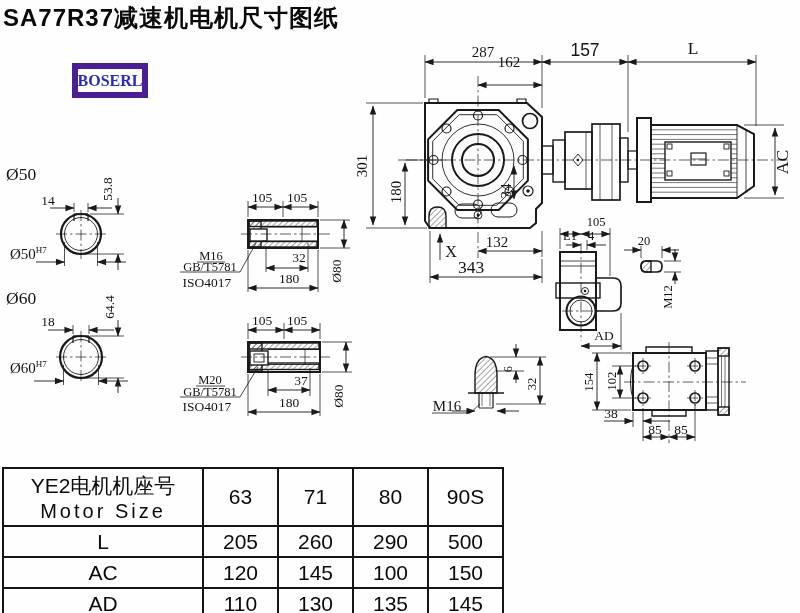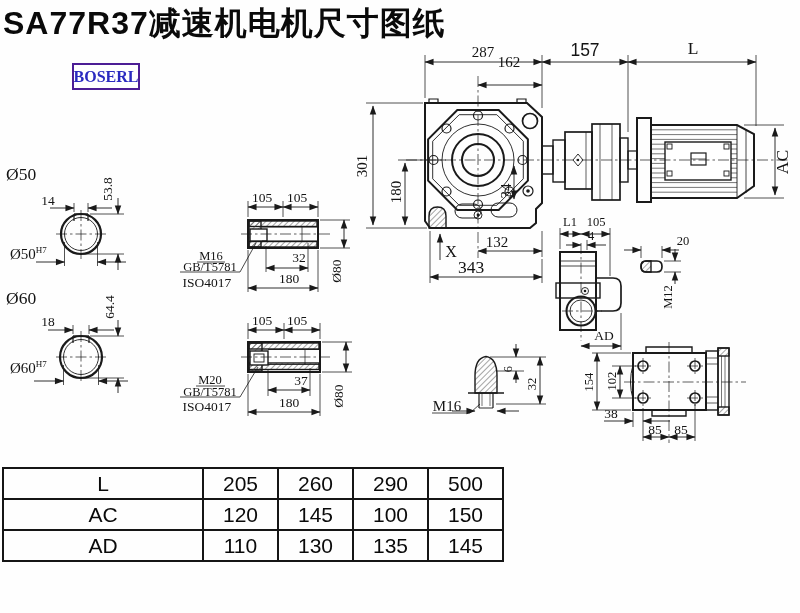--- a/index.html
+++ b/index.html
@@ -5,22 +5,22 @@
   html,body{margin:0;padding:0;background:#fff;}
   .stage{position:relative;width:800px;height:613px;background:#fefefe;overflow:hidden;
          font-family:"Liberation Serif",serif;color:#111;}
   .lb{position:absolute;white-space:nowrap;color:#141414;line-height:1;}
   .ctr{transform:translate(-50%,-50%);}
   .rot{transform:translate(-50%,-50%) rotate(-90deg);}.f12{font-size:12.5px}.f13{font-size:13.5px}
   .f15{font-size:15px}.f16{font-size:16px}.f17{font-size:17.5px}
   .bold{font-weight:normal}
   .sans{font-family:"Liberation Sans",sans-serif}
   .title{position:absolute;left:3px;top:2px;font-family:"Liberation Sans",sans-serif;
-         font-weight:bold;font-size:32px;letter-spacing:1px;color:#0a0a0a;}
-  .logo{position:absolute;left:72px;top:63px;width:64px;height:23px;border:2px solid #4c1d95;
+         font-weight:bold;font-size:24px;letter-spacing:1px;color:#0a0a0a;}
+  .logo{position:absolute;left:72px;top:63px;width:64px;height:23px;border:6px solid #4c1d95;
         background:#fff;display:flex;align-items:center;justify-content:center;
         font-family:"Liberation Serif",serif;font-weight:bold;font-size:16px;color:#2a2ac0;}
   sup{font-size:9px;vertical-align:super;}
   svg{position:absolute;left:0;top:0;}
   .s06{stroke:#1a1a1a;stroke-width:.6;fill:none}
   .s07{stroke:#1a1a1a;stroke-width:.7;fill:none}
   .s08{stroke:#1a1a1a;stroke-width:.8;fill:none}
   .s09{stroke:#1a1a1a;stroke-width:.9;fill:none}
   .s1{stroke:#1a1a1a;stroke-width:1;fill:none}
   .s12{stroke:#1a1a1a;stroke-width:1.2;fill:none}
@@ -396,26 +396,26 @@
 
   <span class="lb ctr f13" style="left:262px;top:321px">105</span>
   <span class="lb ctr f13" style="left:297px;top:321px">105</span>
   <span class="lb ctr f12 bold" style="left:210px;top:380px">M20</span>
   <span class="lb ctr f12" style="left:210px;top:392px">GB/T5781</span>
   <span class="lb ctr f13" style="left:207px;top:407px">ISO4017</span>
   <span class="lb ctr f13" style="left:301px;top:381px">37</span>
   <span class="lb ctr f13" style="left:289px;top:403px">180</span>
   <span class="lb rot f13" style="left:339px;top:396px">Ø80</span>
 
-  <span class="lb ctr f12" style="left:570px;top:222px">L1</span>
+  <span class="lb ctr f12" style="left:570px;top:236px">L1</span>
   <span class="lb ctr f12" style="left:596px;top:222px">105</span>
   <span class="lb ctr f12" style="left:591px;top:236px">4</span>
   <span class="lb ctr f13" style="left:604px;top:336px">AD</span>
 
-  <span class="lb ctr f12" style="left:683px;top:241px">20</span>
+  <span class="lb ctr f12" style="left:644px;top:241px">20</span>
   <span class="lb rot f12" style="left:668px;top:297px">M12</span>
 
   <span class="lb ctr f15 bold" style="left:447px;top:406px">M16</span>
   <span class="lb rot f12" style="left:508px;top:369px">6</span>
   <span class="lb rot f12" style="left:532px;top:384px">32</span>
 
   <span class="lb rot f12" style="left:589px;top:382px">154</span>
   <span class="lb rot f12" style="left:612px;top:381px">102</span>
   <span class="lb ctr f13" style="left:611px;top:414px">38</span>
   <span class="lb ctr f13" style="left:655px;top:430px">85</span>
@@ -423,20 +423,30 @@
 
   <table class="mt">
     <colgroup>
         <col style="width:200px">
         <col style="width:75px">
         <col style="width:75px">
         <col style="width:75px">
         <col style="width:75px">
       </colgroup>
     <tbody>
+        <tr class="hr">
+      <td>
+        <div>YE2电机机座号</div>
+        <div class="en">Motor Size</div>
+      </td>
+      <td>63</td>
+      <td>71</td>
+      <td>80</td>
+      <td>90S</td>
+    </tr>
     <tr class="dr">
       <td>L</td>
       <td>205</td>
       <td>260</td>
       <td>290</td>
       <td>500</td>
     </tr>
     <tr class="dr">
       <td>AC</td>
       <td>120</td>

